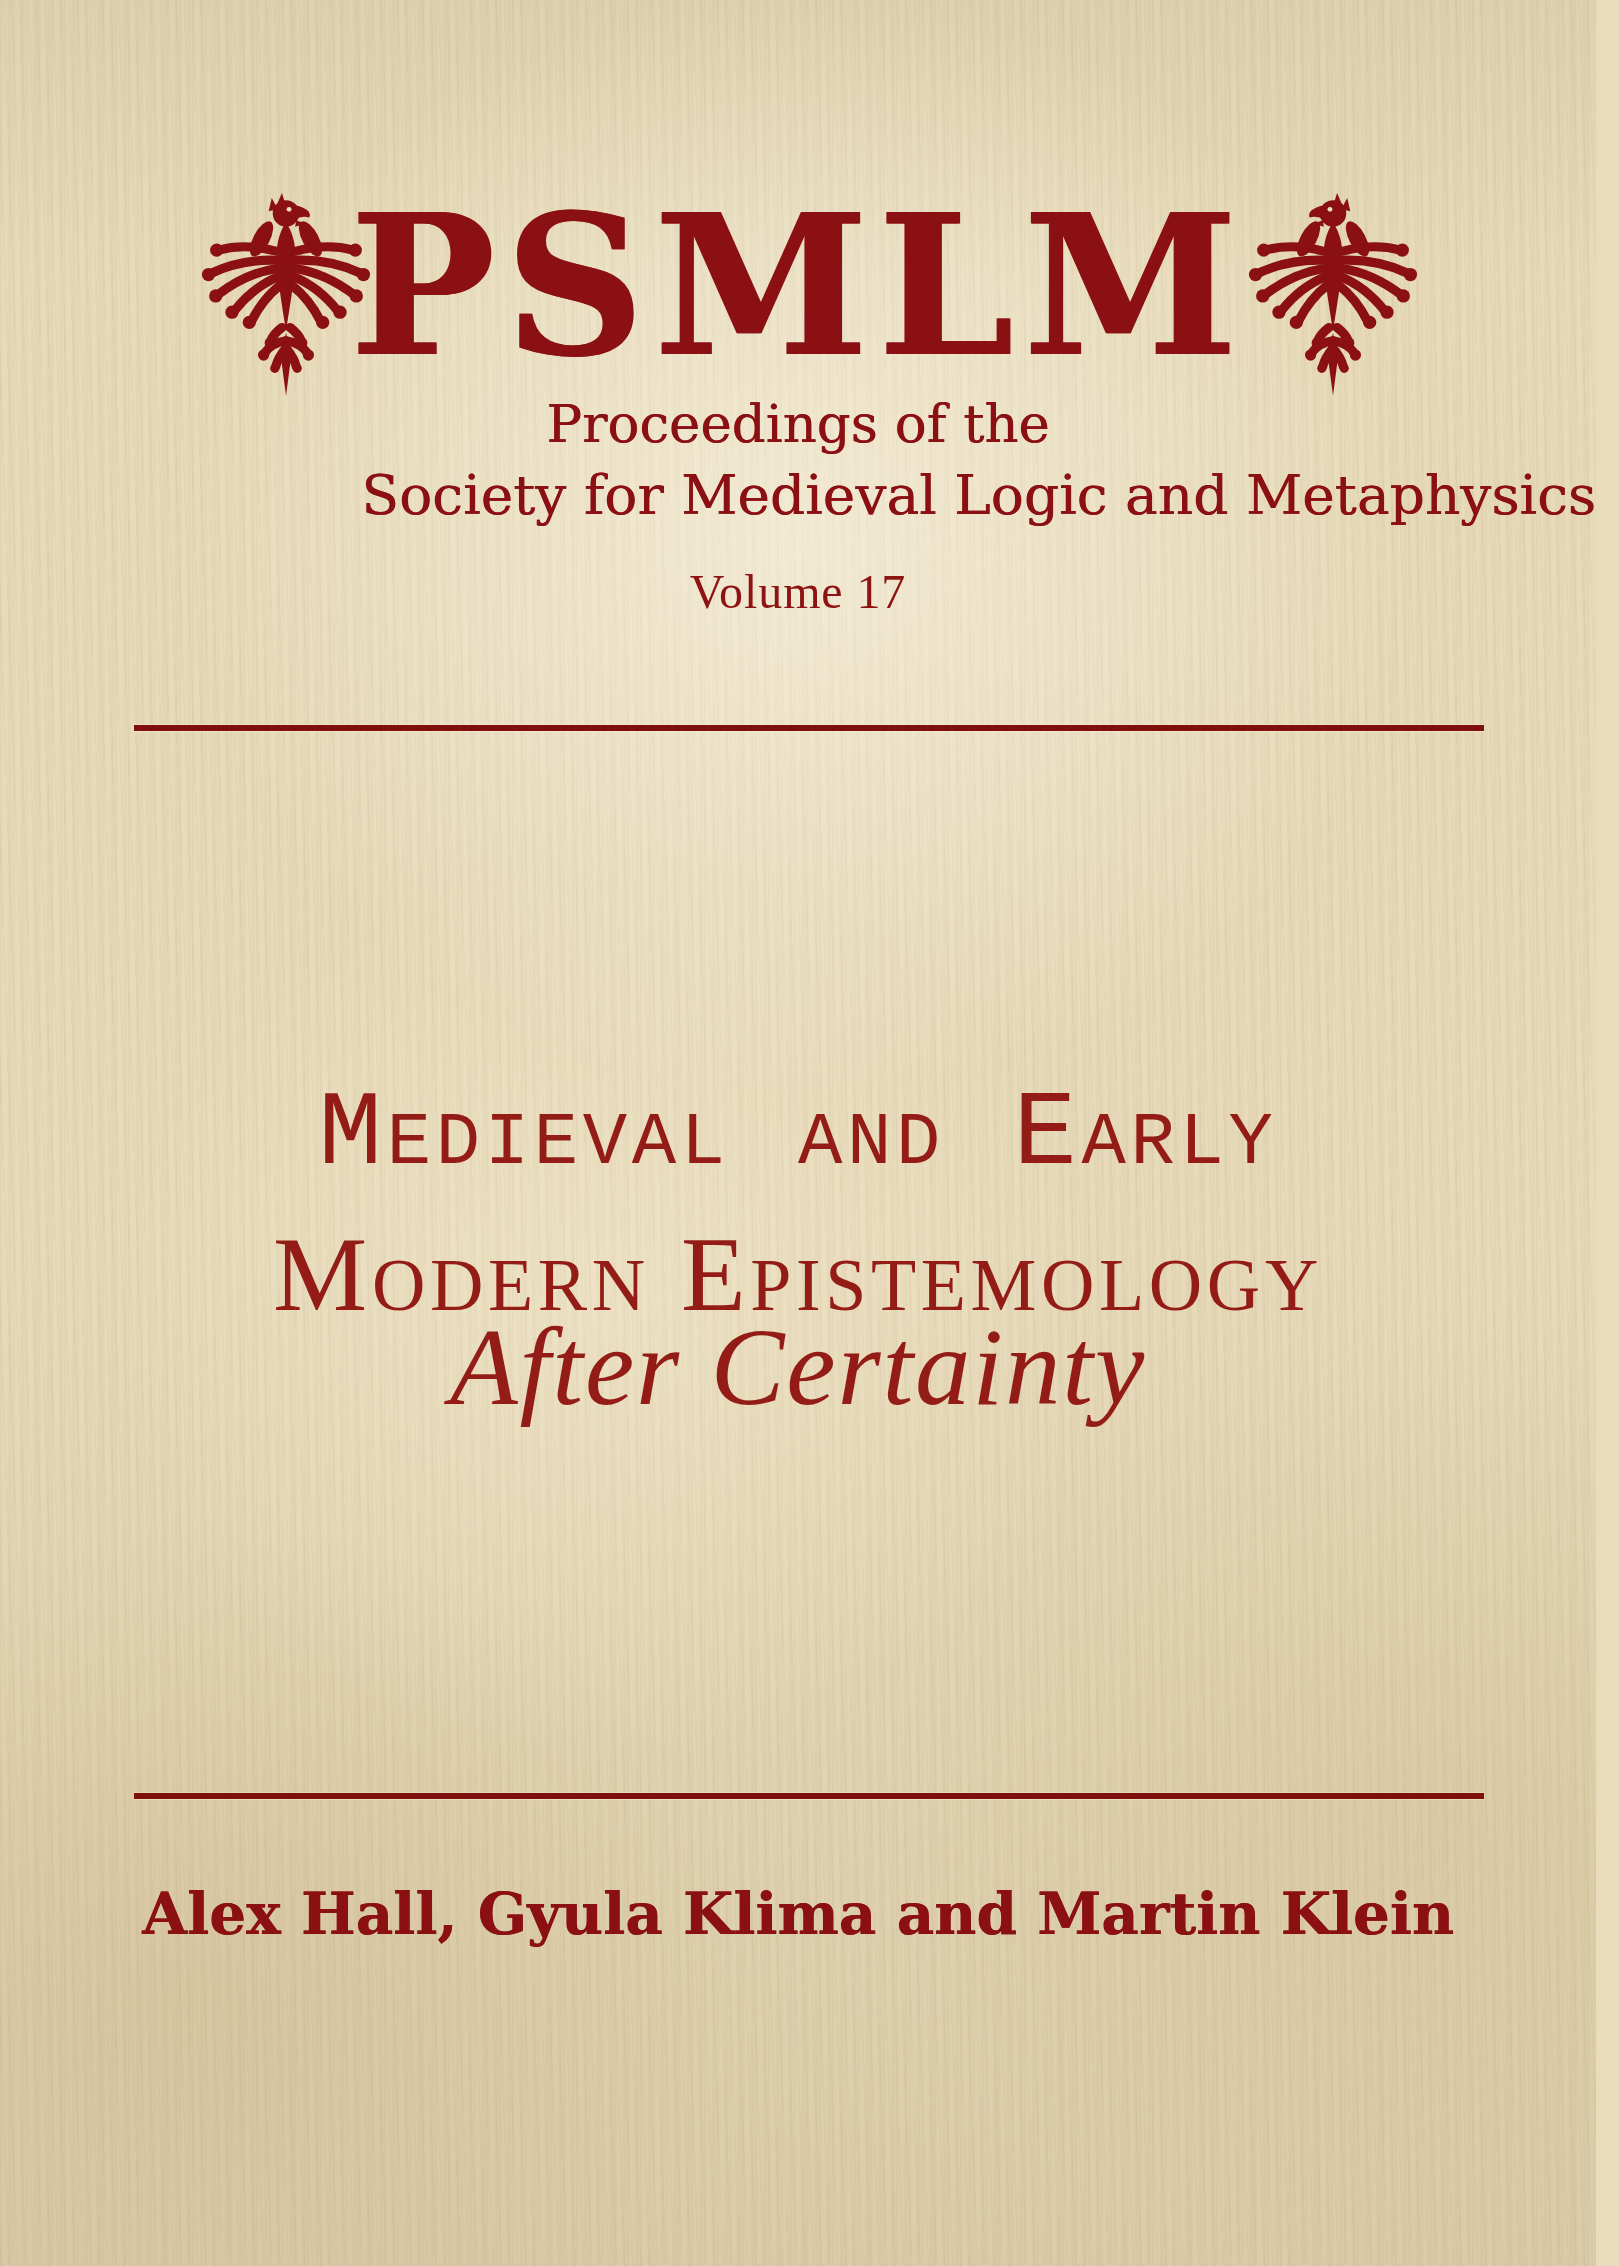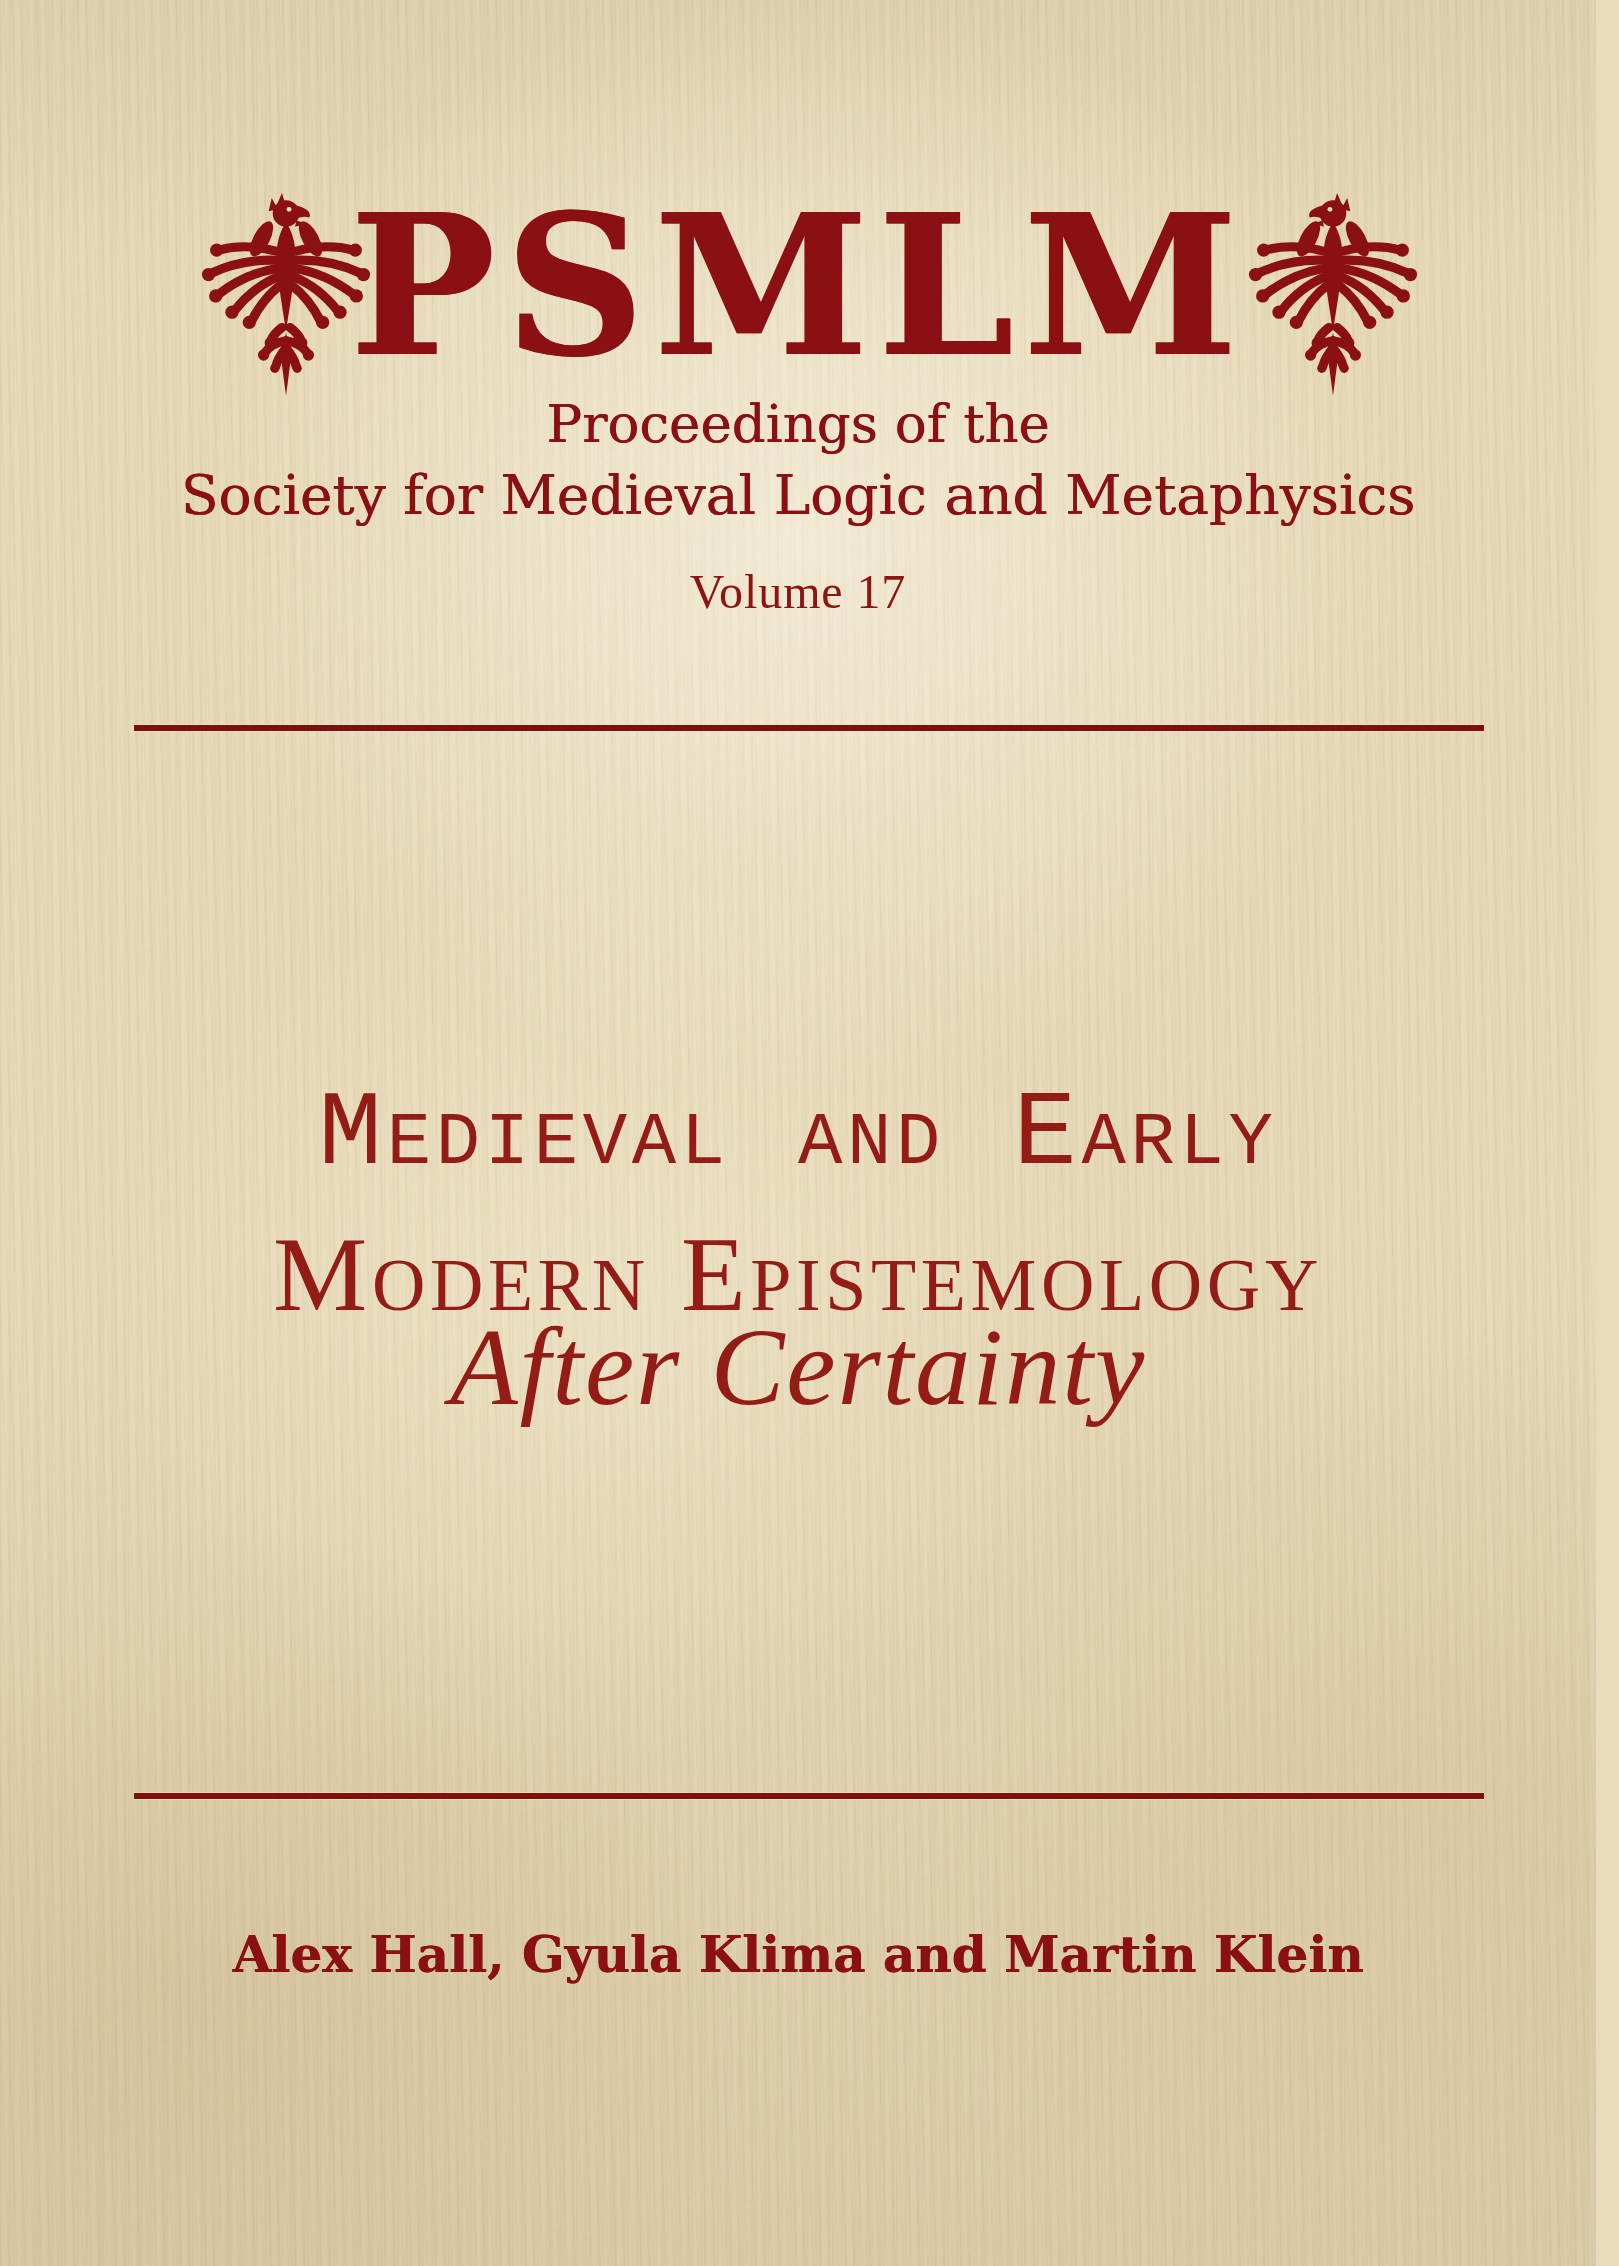--- a/index.html
+++ b/index.html
@@ -48,21 +48,21 @@
     color: #8b1014;
     text-shadow: 0.9px 0 0 currentColor;
   }
   .subline {
     font-family: "DejaVu Serif", serif;
     font-weight: normal;
     color: #8b1014;
     text-shadow: 0.5px 0 0 currentColor;
   }
   .subline-1 { top: 391px; font-size: 53px; line-height: 66px; }
-  .subline-2 { top: 461px; font-size: 55px; line-height: 69px; }
+  .subline-2 { top: 461px; font-size: 55px; line-height: 69px; text-align: right; }
   .volume {
     top: 563px;
     font-size: 48px;
     line-height: 58px;
     color: #8e1414;
     letter-spacing: 0.9px;
   }
 
   
   .rule {
@@ -98,24 +98,24 @@
   }
 
   
   .edited-by {
     top: 1897px;
     font-size: 46px;
     line-height: 57px;
     color: #8e1414;
   }
   .editors {
-    top: 1911px;
+    top: 1870px;
     font-family: "DejaVu Serif", serif;
     font-weight: bold;
-    font-size: 50px;
+    font-size: 58px;
     line-height: 88px;
     color: #8b1014;
     text-shadow: 0.5px 0 0 currentColor;
   }
 </style>
 </head>
 <body>
 
 <div class="cover">
 

